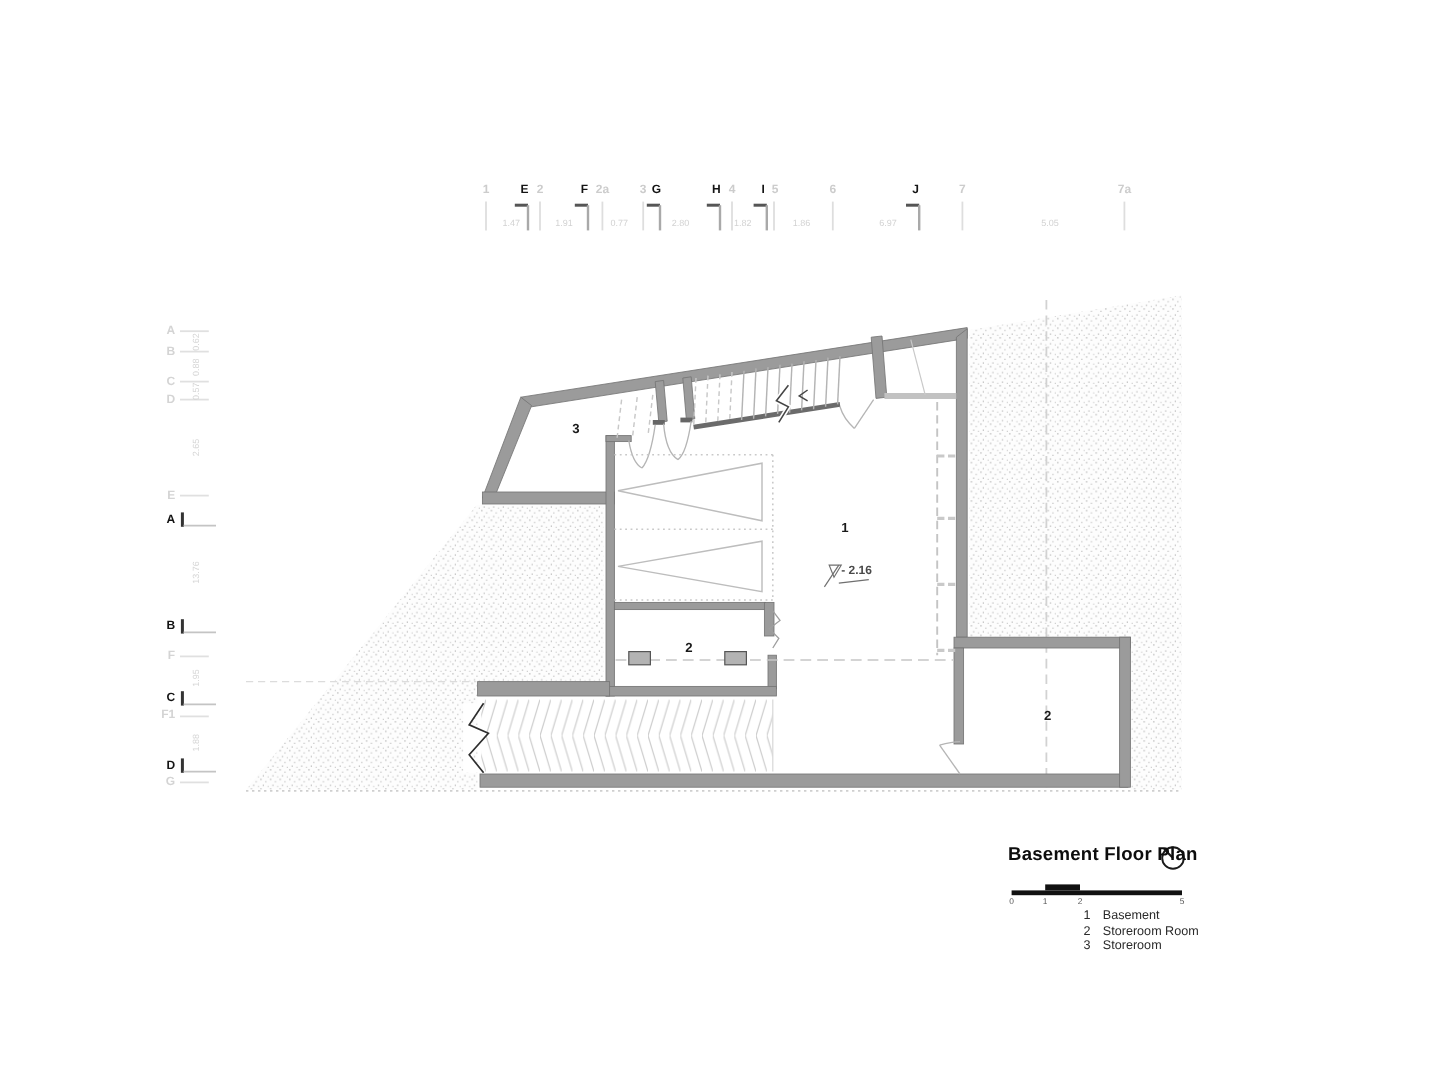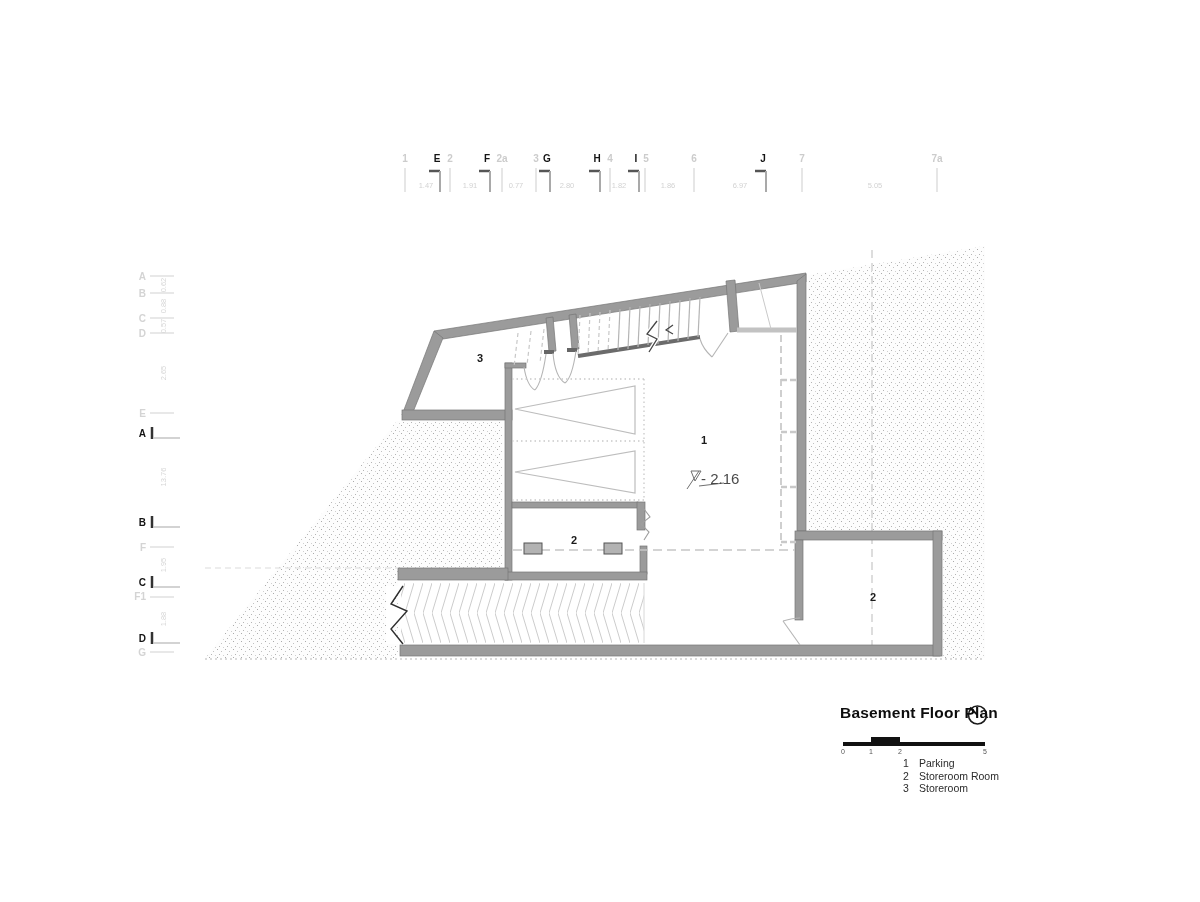--- a/index.html
+++ b/index.html
@@ -10,21 +10,21 @@
   .tl.light{color:#cccccc;}
   .tl.bold{color:#141414;}
   .td{position:absolute;top:181px;transform:translateX(-50%);font-size:7.5px;color:#d2d2d2;}
   .ll{position:absolute;left:124px;width:22px;text-align:right;transform:translateY(-50%);
       font-size:10px;font-weight:bold;}
   .ll.light{color:#d4d4d4;}
   .ll.bold{color:#141414;}
   .ld{position:absolute;left:163px;transform:translate(-50%,-50%) rotate(-90deg);
       font-size:7.5px;color:#d6d6d6;white-space:nowrap;}
   .rl{position:absolute;transform:translate(-50%,-50%);font-size:11px;font-weight:bold;color:#1a1a1a;}
-  .level-text{position:absolute;left:701px;top:470px;font-size:15px;color:#4a4a4a;white-space:nowrap;}
+  .level-text{position:absolute;left:701px;top:470px;font-size:10px;color:#4a4a4a;white-space:nowrap;font-weight:bold;}
   .title{position:absolute;left:840px;top:704px;font-size:15.5px;font-weight:bold;color:#0d0d0d;
          letter-spacing:0.2px;white-space:nowrap;}
   .sb-base{position:absolute;left:843px;top:742px;width:142px;height:4px;background:#111;}
   .sb-block{position:absolute;left:871px;top:737px;width:29px;height:5px;background:#111;}
   .sb-label{position:absolute;top:748px;transform:translateX(-50%);font-size:7px;color:#555;}
   .legend{position:absolute;left:903px;top:757px;}
   .legend-row{display:flex;font-size:10.5px;color:#2b2b2b;line-height:12.5px;}
   .legend-num{width:9px;margin-right:7px;text-align:left;}
 </style>
 </head>
@@ -288,21 +288,21 @@
   <div class="sb-base"></div>
   <div class="sb-block"></div>
   <div class="sb-label" style="left:843px">0</div>
   <div class="sb-label" style="left:871px">1</div>
   <div class="sb-label" style="left:900px">2</div>
   <div class="sb-label" style="left:985px">5</div>
 
   <div class="legend">
     <div class="legend-row">
       <span class="legend-num">1</span>
-      <span>Parking</span>
+      <span>Basement</span>
     </div>
     <div class="legend-row">
       <span class="legend-num">2</span>
       <span>Storeroom Room</span>
     </div>
     <div class="legend-row">
       <span class="legend-num">3</span>
       <span>Storeroom</span>
     </div>
   </div>

